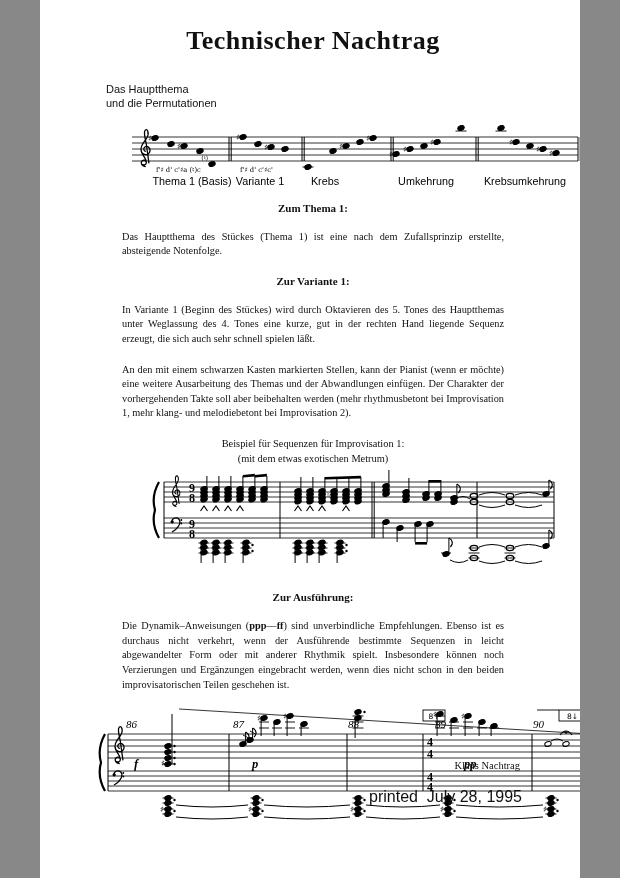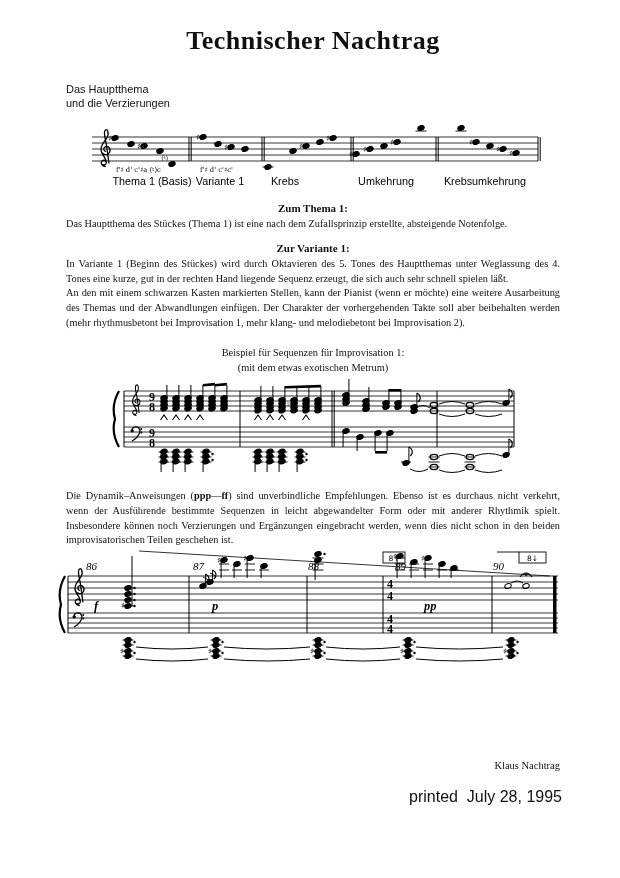--- a/index.html
+++ b/index.html
@@ -1,24 +1,24 @@
 <!DOCTYPE html>
 <html><head>
 <meta charset="utf-8">
 <style>
   html,body{margin:0;padding:0;background:#888;}
-  .page{position:relative;width:620px;height:878px;background:#fff;box-sizing:border-box;
+  .page{position:relative;width:540px;height:878px;background:#fff;box-sizing:border-box;
         padding:0 60px 0 66px;font-family:"Liberation Serif",serif;color:#111;overflow:hidden;margin:0 auto;}
   h1{margin:26px 0 0;text-align:center;font-size:26px;font-weight:bold;letter-spacing:.5px;}
   .subtitle{margin-top:26px;text-align:left;font-family:"Liberation Sans",sans-serif;font-size:11px;line-height:1.3;}
   #ex1{display:block;margin:14px 0 0 24px;}
   #ex2{display:block;margin:2px 0 0 44px;}
   #ex3{display:block;margin:2px 0 0 -10px;}
   h3{font-size:11px;margin:11px 0 3px;font-weight:bold;text-align:center;}
-  p{font-size:10.3px;line-height:1.42;margin:0;text-align:justify;}
+  p{font-size:10.3px;line-height:1.42;margin:16px;text-align:justify;}
   .caption{text-align:center;font-size:10.4px;margin-top:16px;line-height:1.4;}
   .author{position:absolute;right:60px;top:760px;font-size:10.5px;}
   .printed{position:absolute;right:58px;top:788px;font-family:"Liberation Sans",sans-serif;font-size:16px;white-space:pre;}
   svg text{fill:#000;}
   .acc{font:8px "DejaVu Sans",sans-serif;}
   .accsm{font:6px "DejaVu Sans",sans-serif;}
   .tsig{font:bold 12px "Liberation Serif",serif;}
   .mnum{font:italic 11px "Liberation Serif",serif;}
   .dyn{font:italic bold 12.5px "Liberation Serif",serif;}
   .oct{font:7.5px "DejaVu Sans",sans-serif;}
@@ -27,21 +27,21 @@
 </style>
 </head>
 <body>
 
 <div class="page">
 
   <h1>Technischer Nachtrag</h1>
 
   <div class="subtitle">
     <div>Das Hauptthema</div>
-    <div>und die Verzierungen</div>
+    <div>und die Permutationen</div>
   </div>
 
   <svg id="ex1" width="470" height="66" viewBox="0 0 470 66">
       <g>
         <line x1="2" y1="12" x2="448" y2="12" stroke="#000" stroke-width="0.8"></line>
         <line x1="2" y1="18" x2="448" y2="18" stroke="#000" stroke-width="0.8"></line>
         <line x1="2" y1="24" x2="448" y2="24" stroke="#000" stroke-width="0.8"></line>
         <line x1="2" y1="30" x2="448" y2="30" stroke="#000" stroke-width="0.8"></line>
         <line x1="2" y1="36" x2="448" y2="36" stroke="#000" stroke-width="0.8"></line>
       </g>
@@ -343,20 +343,21 @@
       <line x1="398.9" y1="78" x2="398.9" y2="62" stroke="#000" stroke-width="1"></line>
       <path d="M398.9 62 C 402.9 64 403.4 68 400.4 71" fill="none" stroke="#000" stroke-width="1.2"></path>
       <path d="M300 92 Q 309 97 318 92" fill="none" stroke="#000" stroke-width="1"></path>
       <path d="M329 79 Q 342 74 355 79" fill="none" stroke="#000" stroke-width="1"></path>
       <path d="M329 93 Q 342 98 355 93" fill="none" stroke="#000" stroke-width="1"></path>
       <path d="M365 79 Q 378.5 74 392 79" fill="none" stroke="#000" stroke-width="1"></path>
       <path d="M365 93 Q 378.5 98 392 93" fill="none" stroke="#000" stroke-width="1"></path>
     </svg>
 
   <section>
+    <h3>Zur Ausführung:</h3>
     <p><span>Die Dynamik–Anweisungen (</span><b>ppp</b><span>—</span><b>ff</b><span>) sind unverbindliche Empfehlungen. Ebenso ist es durchaus nicht verkehrt, wenn der Ausführende bestimmte Sequenzen in leicht abgewandelter Form oder mit anderer Rhythmik spielt. Insbesondere können noch Verzierungen und Ergänzungen eingebracht werden, wenn dies nicht schon in den beiden improvisatorischen Teilen geschehen ist.</span></p>
   </section>
 
 
   <svg id="ex3" width="508" height="114" viewBox="0 0 508 114">
       <path d="M9 26 Q 1 40.25 5 54.5 Q 1 68.75 9 83" fill="none" stroke="#000" stroke-width="2.2"></path>
       <g>
         <line x1="12" y1="26" x2="502" y2="26" stroke="#000" stroke-width="0.8"></line>
         <line x1="12" y1="32" x2="502" y2="32" stroke="#000" stroke-width="0.8"></line>
         <line x1="12" y1="38" x2="502" y2="38" stroke="#000" stroke-width="0.8"></line>

